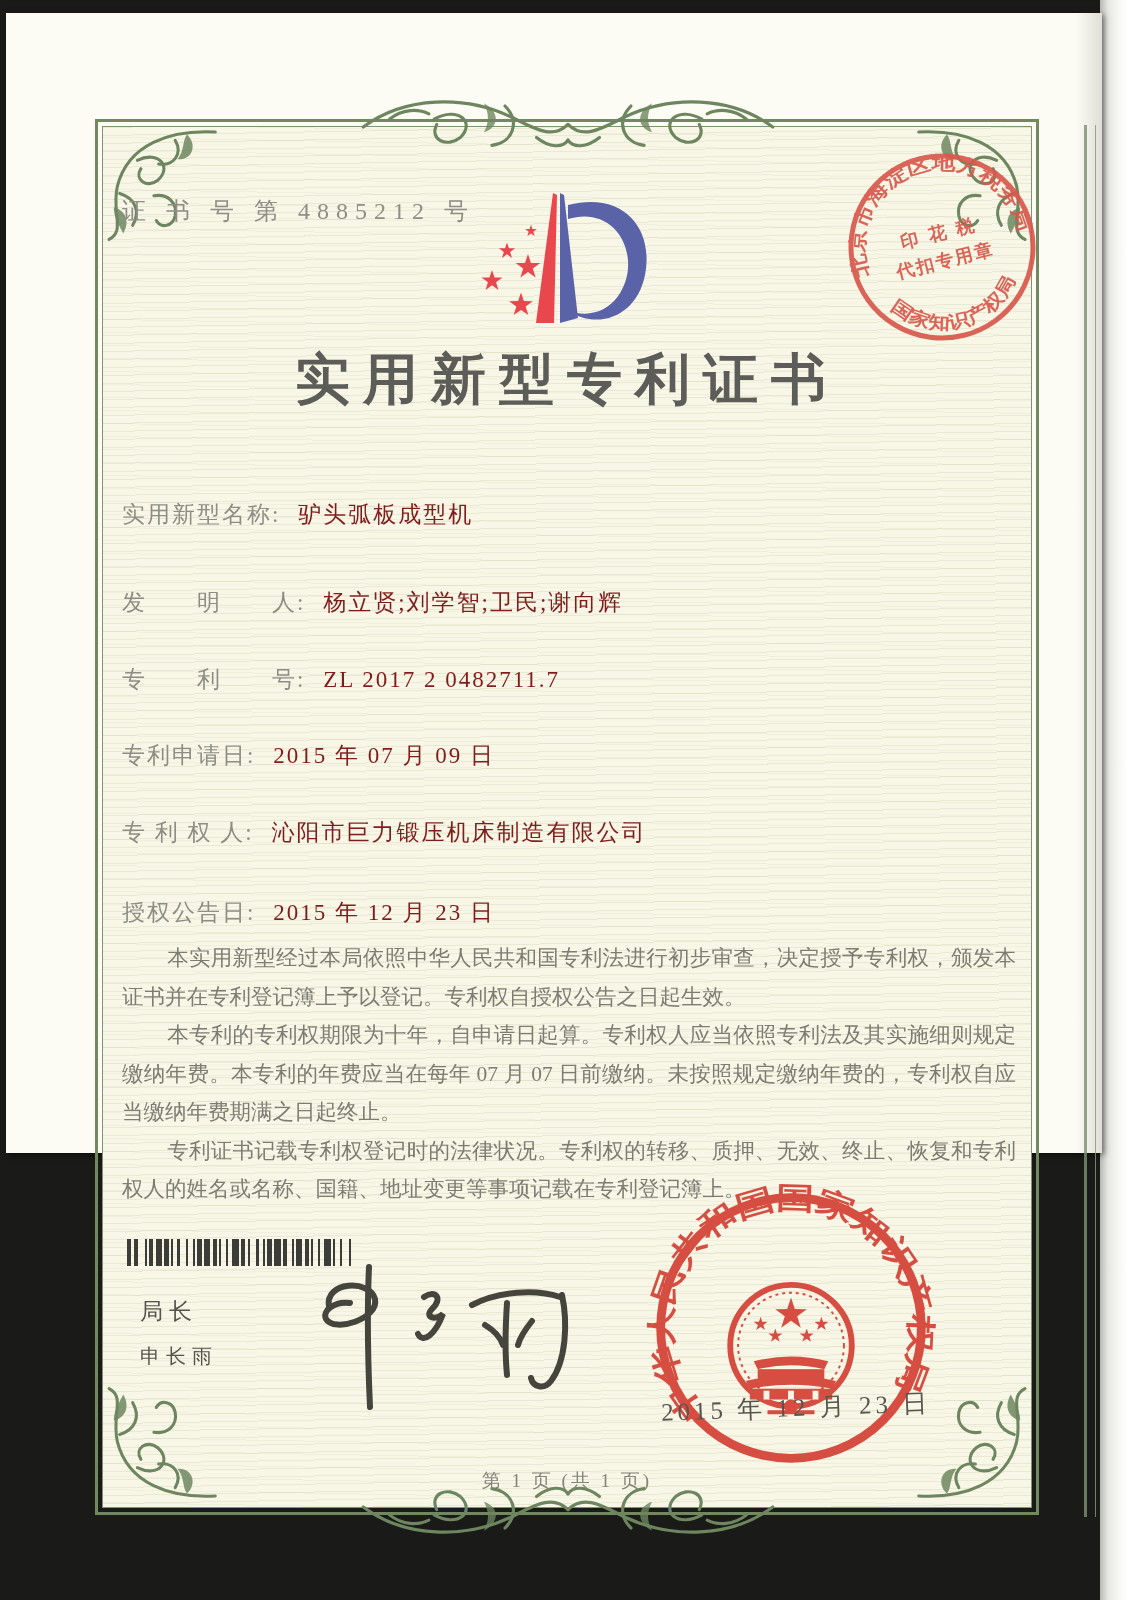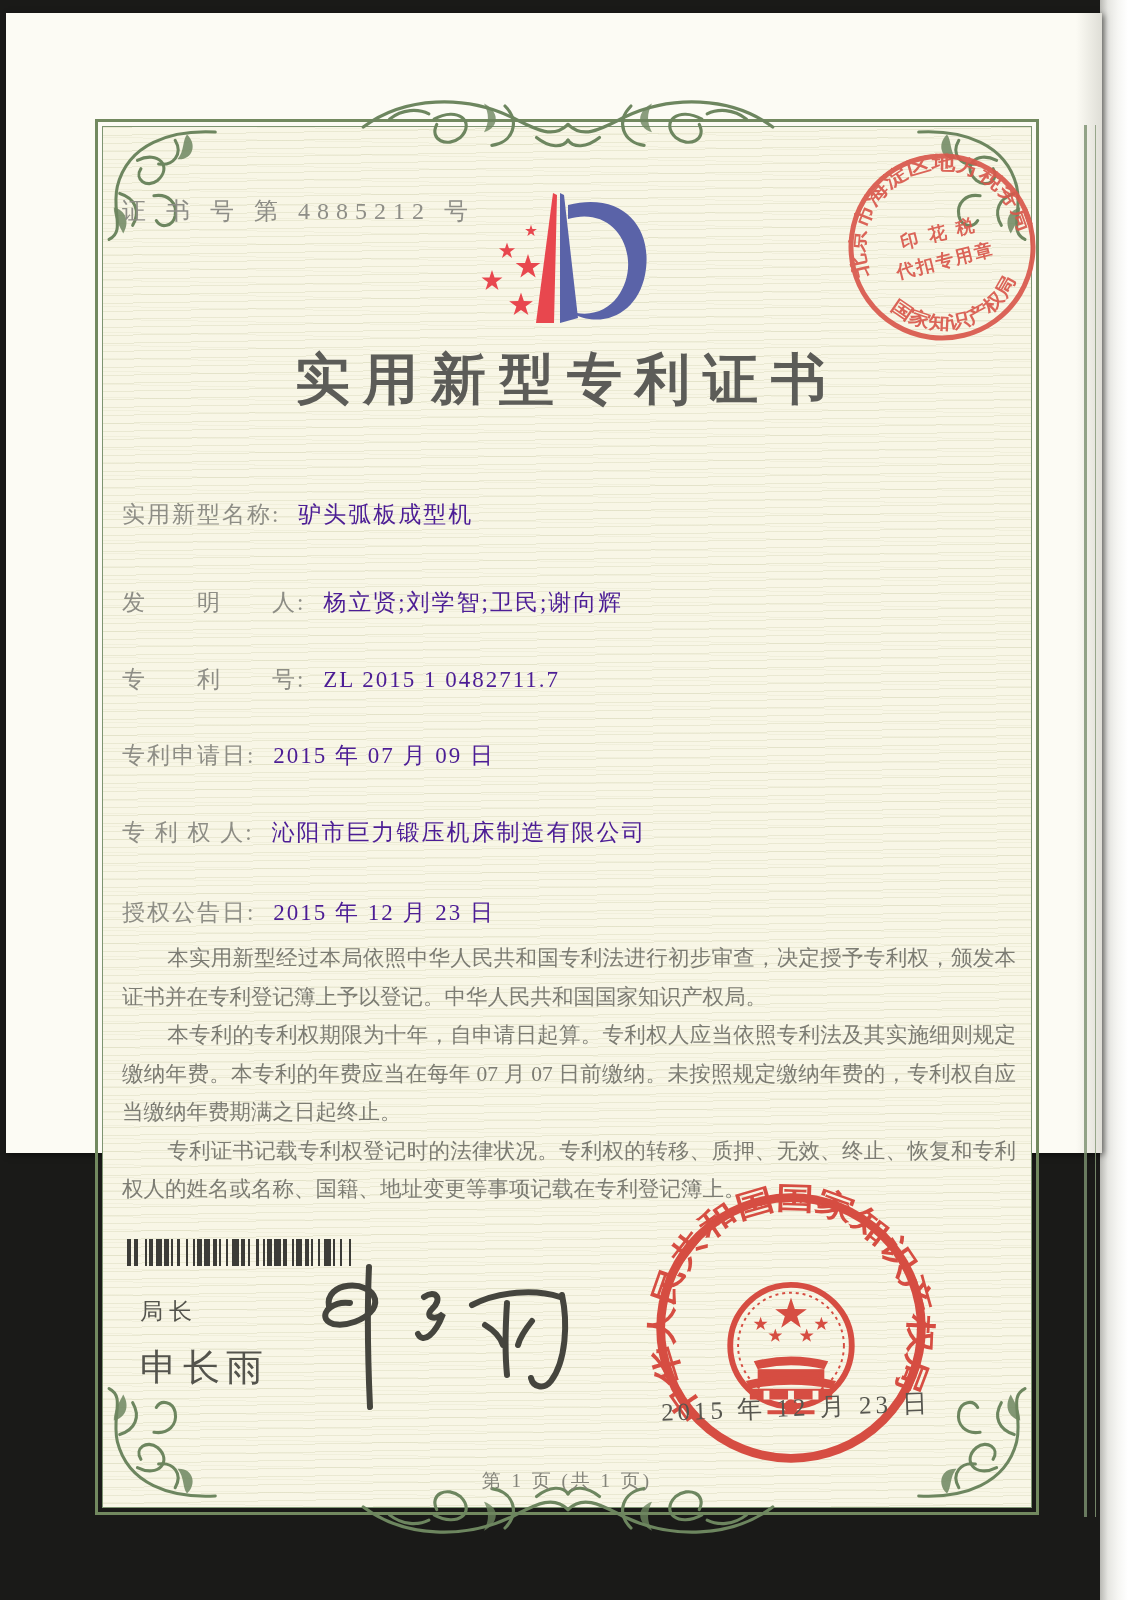--- a/index.html
+++ b/index.html
@@ -32,40 +32,40 @@
 
   .logo{position:absolute;left:446px;top:170px;width:212px;height:152px;}
 
   .tax-stamp{position:absolute;left:836px;top:134px;width:200px;height:200px;transform:rotate(-14deg);opacity:.92;}
 
   .title{position:absolute;left:89px;top:330px;width:944px;text-align:center;
     font-size:55px;font-weight:600;color:#5c5c58;letter-spacing:13px;}
 
   .fields{position:absolute;left:116px;top:478px;width:900px;}
   .frow{position:absolute;left:0;font-size:23px;color:#8d8d85;letter-spacing:2px;white-space:nowrap;}
-  .frow .val{margin-left:10px;color:#4c1d95;}
+  .frow .val{margin-left:10px;color:#7f1d1d;}
   .frow:nth-child(1){top:8px;}
   .frow:nth-child(2){top:96px;}
   .frow:nth-child(3){top:173px;}
   .frow:nth-child(4){top:249px;}
   .frow:nth-child(5){top:326px;}
   .frow:nth-child(6){top:406px;}
 
   .body-text{position:absolute;left:116px;top:926px;width:894px;color:#7c7c73;
     font-size:21.5px;line-height:38.5px;text-align:justify;}
   .body-text p{margin:0;text-indent:2.1em;}
 
   .barcode{position:absolute;left:121px;top:1226px;width:285px;height:27px;display:flex;align-items:stretch;}
   .barcode .bar{height:100%;}
   .barcode .b{background:#3c3c38;}
   .barcode .s{background:transparent;}
 
   .sig-title{position:absolute;left:134px;top:1283px;font-size:23px;letter-spacing:6px;color:#54544d;
     font-family:"Liberation Sans","DejaVu Sans",sans-serif;}
-  .sig-name{position:absolute;left:134px;top:1330px;font-size:37px;letter-spacing:6px;color:#54544d;
+  .sig-name{position:absolute;left:134px;top:1330px;font-size:20px;letter-spacing:6px;color:#54544d;
     font-family:Liberation Sans, sans-serif;}
   .sig-hand{position:absolute;left:268px;top:1238px;width:310px;height:175px;}
 
   .seal{position:absolute;left:638px;top:1168px;width:294px;height:294px;opacity:.95;}
   .seal-date{position:absolute;left:655px;top:1378px;font-size:25px;letter-spacing:4px;color:#56564f;
     transform:rotate(-2deg);}
 
   .footer{position:absolute;left:89px;top:1455px;width:944px;text-align:center;
     font-size:19px;letter-spacing:3px;color:#84847a;}
 </style>
@@ -194,38 +194,38 @@
       <div class="frow">
         <span class="lab">实用新型名称:</span>
         <span class="val">驴头弧板成型机</span>
       </div>
       <div class="frow">
         <span class="lab">发　　明　　人:</span>
         <span class="val">杨立贤;刘学智;卫民;谢向辉</span>
       </div>
       <div class="frow">
         <span class="lab">专　　利　　号:</span>
-        <span class="val">ZL 2015 1 0482711.7</span>
+        <span class="val">ZL 2017 2 0482711.7</span>
       </div>
       <div class="frow">
         <span class="lab">专利申请日:</span>
         <span class="val">2015 年 07 月 09 日</span>
       </div>
       <div class="frow">
         <span class="lab">专 利 权 人:</span>
         <span class="val">沁阳市巨力锻压机床制造有限公司</span>
       </div>
       <div class="frow">
         <span class="lab">授权公告日:</span>
         <span class="val">2015 年 12 月 23 日</span>
       </div>
     </div>
 
     <div class="body-text">
-      <p>本实用新型经过本局依照中华人民共和国专利法进行初步审查，决定授予专利权，颁发本证书并在专利登记簿上予以登记。中华人民共和国国家知识产权局。</p>
+      <p>本实用新型经过本局依照中华人民共和国专利法进行初步审查，决定授予专利权，颁发本证书并在专利登记簿上予以登记。专利权自授权公告之日起生效。</p>
       <p>本专利的专利权期限为十年，自申请日起算。专利权人应当依照专利法及其实施细则规定缴纳年费。本专利的年费应当在每年 07 月 07 日前缴纳。未按照规定缴纳年费的，专利权自应当缴纳年费期满之日起终止。</p>
       <p>专利证书记载专利权登记时的法律状况。专利权的转移、质押、无效、终止、恢复和专利权人的姓名或名称、国籍、地址变更等事项记载在专利登记簿上。</p>
     </div>
 
     <div class="barcode" id="barcode">
         <div class="bar b" style="width: 4.4px;"></div>
         <div class="bar s" style="width: 2.2px;"></div>
         <div class="bar b" style="width: 4.4px;"></div>
         <div class="bar s" style="width: 6.6px;"></div>
         <div class="bar b" style="width: 2.2px;"></div>

